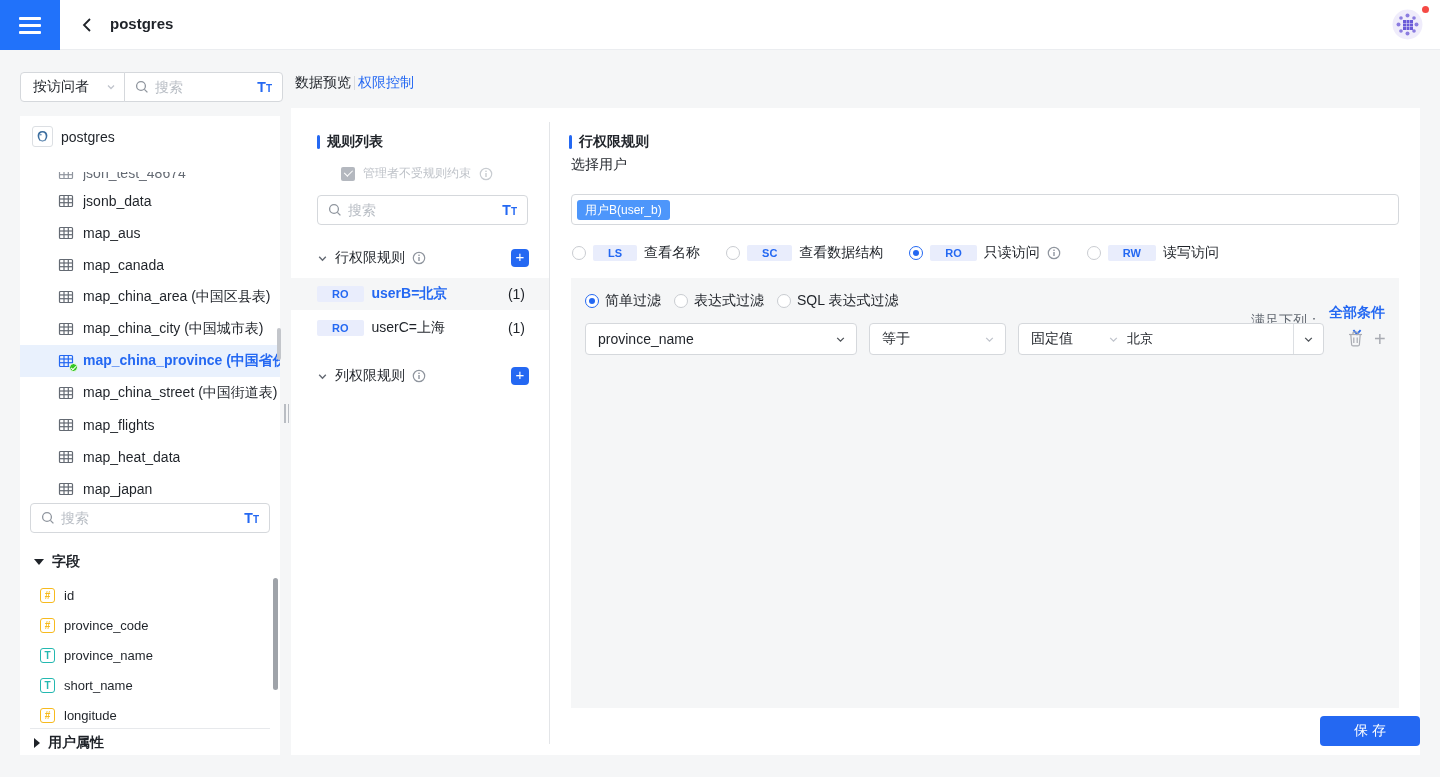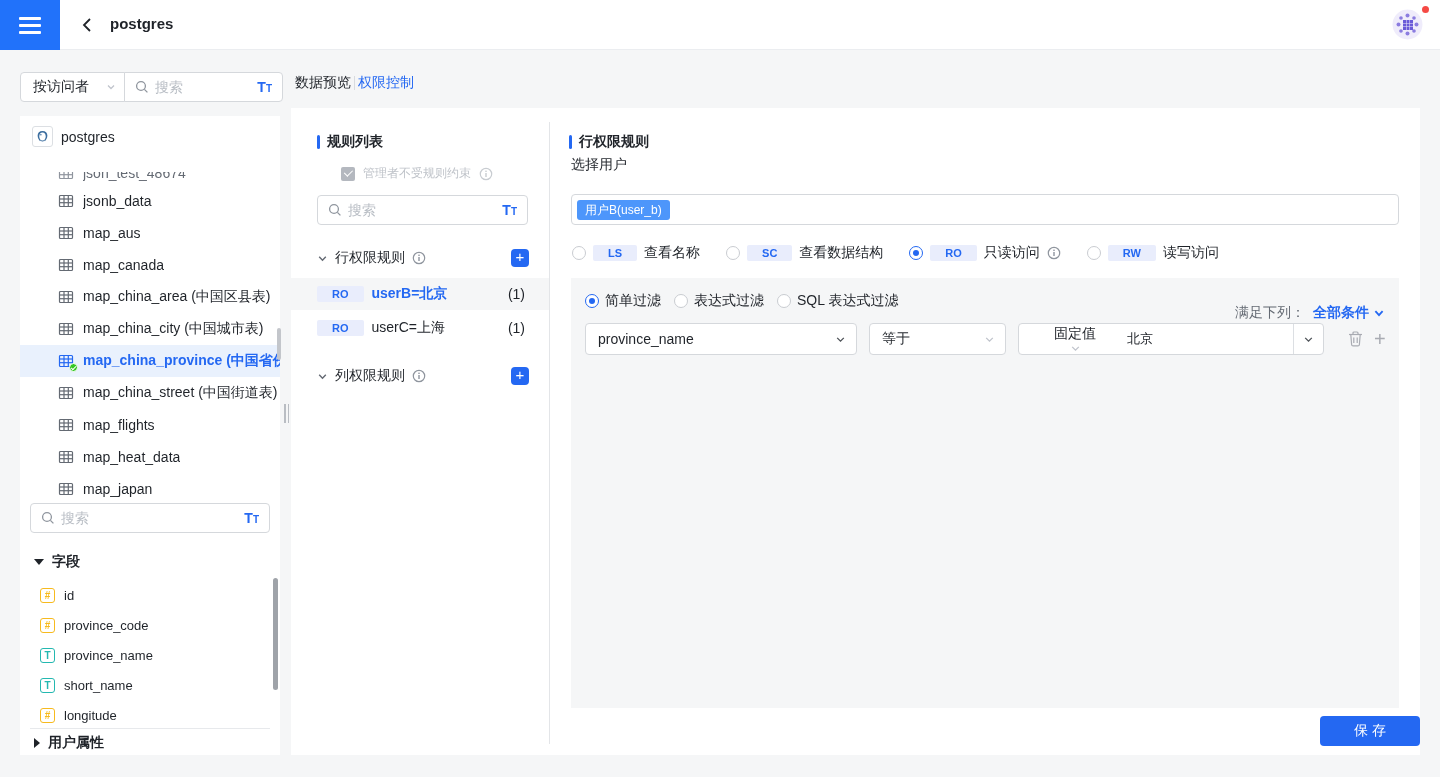--- a/index.html
+++ b/index.html
@@ -86,28 +86,28 @@
   .perm-row { position:absolute; left:281px; top:136px; display:flex; align-items:center; gap:26px; }
   .perm-item { display:flex; align-items:center; gap:7px; cursor:pointer; }
   .radio { width:14px; height:14px; border:1px solid #c9ccd1; border-radius:50%; background:#fff; position:relative; flex:none; }
   .radio.on { border-color:#2468f2; }
   .radio.on::after { content:""; position:absolute; inset:3px; border-radius:50%; background:#2468f2; }
   .gray-panel { position:absolute; left:280px; top:170px; width:828px; height:430px; background:#f5f6f7; }
   .filter-modes { position:absolute; left:14px; top:14px; display:flex; align-items:center; gap:13px; }
   .filter-item { display:flex; align-items:center; gap:6px; cursor:pointer; }
   .match-area { position:absolute; right:14px; top:26px; display:flex; align-items:center; gap:8px; }
   .match-label { color:#646a73; }
-  .match-value { color:#2468f2; font-weight:600; display:flex; align-items:center; gap:4px; cursor:pointer; }
+  .match-value { color:#2468f2; font-weight:600; display:flex; align-items:center; gap:4px; cursor:pointer;flex-direction:column; }
   .cond-row { position:absolute; left:14px; top:45px; display:flex; align-items:center; }
   .select { height:32px; background:#fff; border:1px solid #d5d8dc; border-radius:4px; display:flex; align-items:center; padding:0 10px 0 12px; cursor:pointer; }
   .select .val { flex:1; overflow:hidden; white-space:nowrap; }
   .sel-field { width:272px; margin-right:12px; }
   .sel-op { width:137px; margin-right:12px; }
   .val-group { width:306px; height:32px; background:#fff; border:1px solid #d5d8dc; border-radius:4px; display:flex; align-items:center; margin-right:13px; }
-  .vt-seg { width:108px; display:flex; align-items:center; padding:0 8px 0 12px; cursor:pointer;flex-direction:column; }
+  .vt-seg { width:108px; display:flex; align-items:center; padding:0 8px 0 12px; cursor:pointer; }
   .vt-seg .val { flex:1; }
   .val-input { flex:1; border:none; outline:none; font-size:13px; font-family:inherit; color:#1f2329; min-width:0; background:transparent; }
   .chev-box { width:30px; height:30px; border-left:1px solid #dcdfe3; display:flex; align-items:center; justify-content:center; cursor:pointer; border-radius:0 4px 4px 0; }
   .cond-icon { margin-left:11px; cursor:pointer; display:flex; align-items:center; color:#a8abb2; }
   .plus-glyph { font-size:20px; font-weight:400; color:#a8abb2; line-height:16px; }
   .save-btn { position:absolute; left:1029px; top:608px; width:100px; height:30px; background:#2468f2; border:none; border-radius:4px; color:#fff; font-size:14px; font-family:inherit; cursor:pointer; }
   svg { display:block; }
 </style>
 </head>
 <body>

